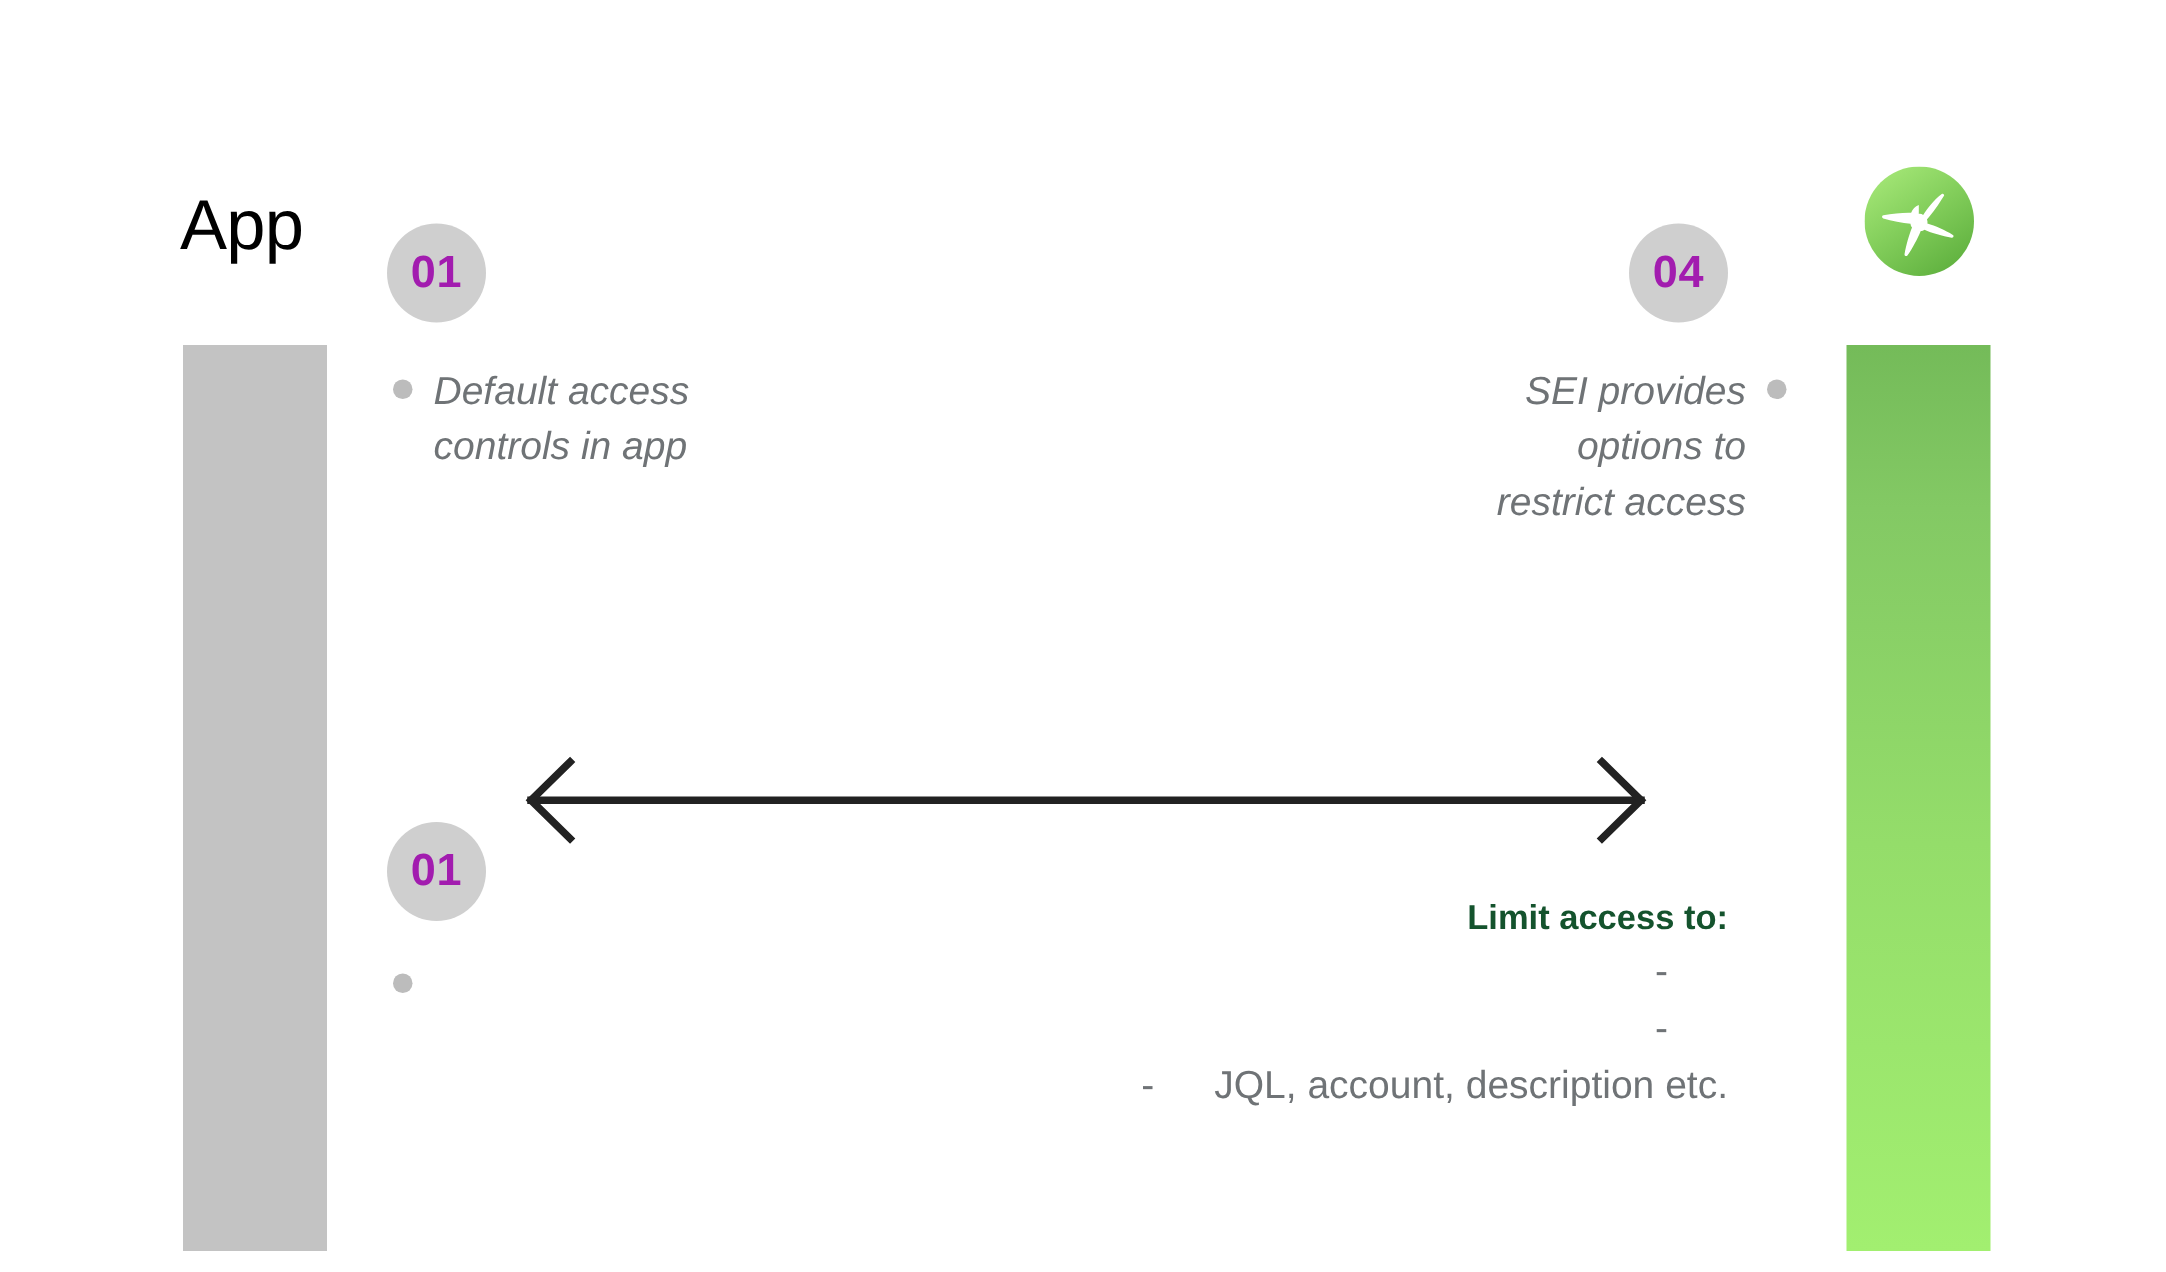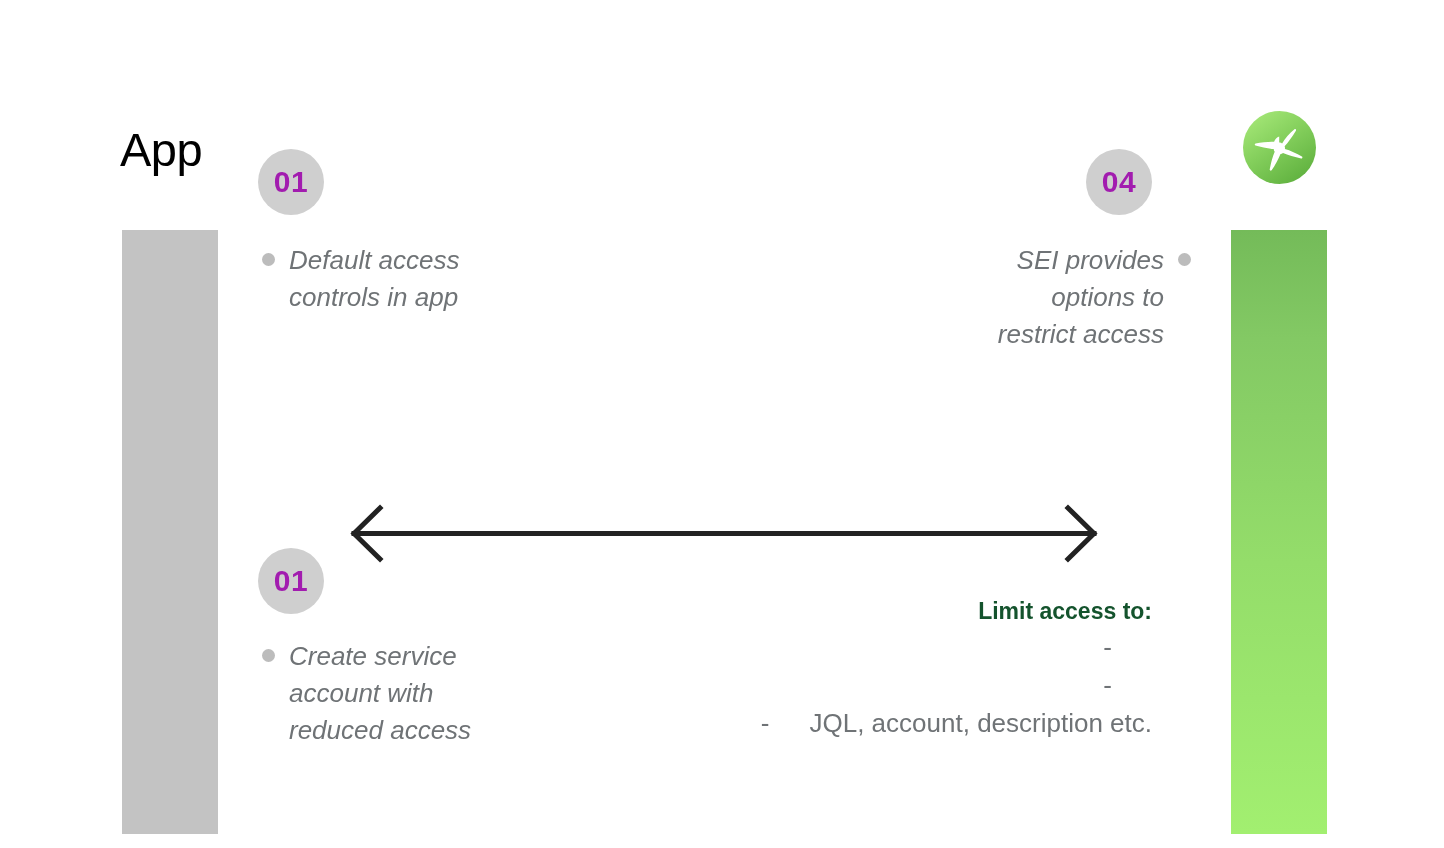--- a/index.html
+++ b/index.html
@@ -200,23 +200,20 @@
         <polyline points="32,5 6,30.5 32,56"></polyline>
         <polyline points="720,5 746,30.5 720,56"></polyline>
       </g>
     </svg>
   </div>
 
   <div id="badge-02" class="step-badge">01</div>
 
   <div id="block-02" class="bullet-block">
     <span class="bullet-dot"></span>
-    <span class="bullet-text">Create service
-account with
-reduced access</span>
   </div>
 
   <div id="limit-access">
     <div id="limit-access-heading">Limit access to:</div>
 
     <div class="limit-row">
       <span class="limit-dash">-</span>
     </div>
 
     <div class="limit-row">

